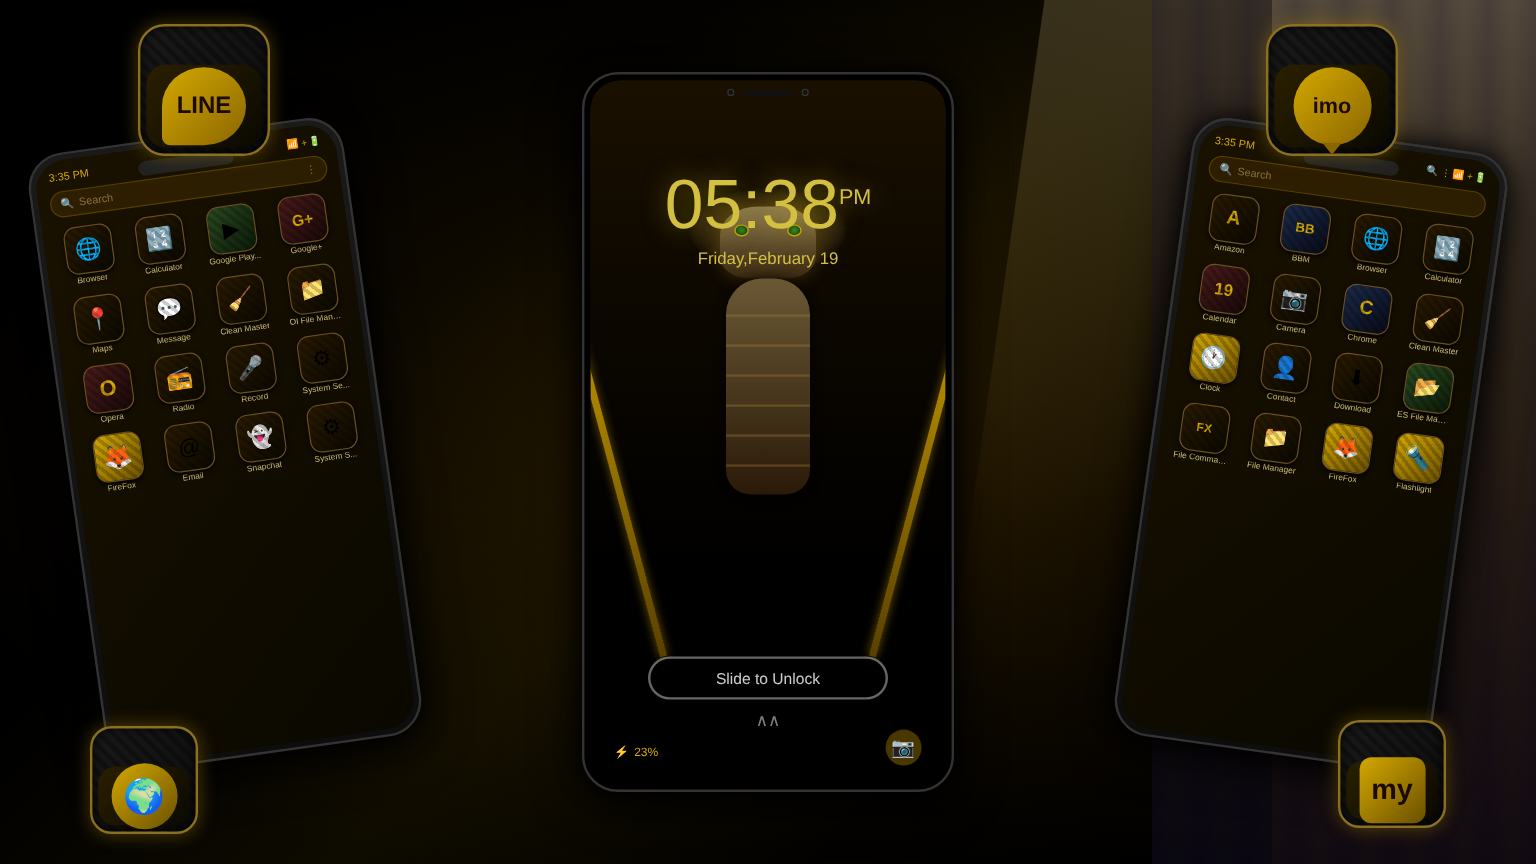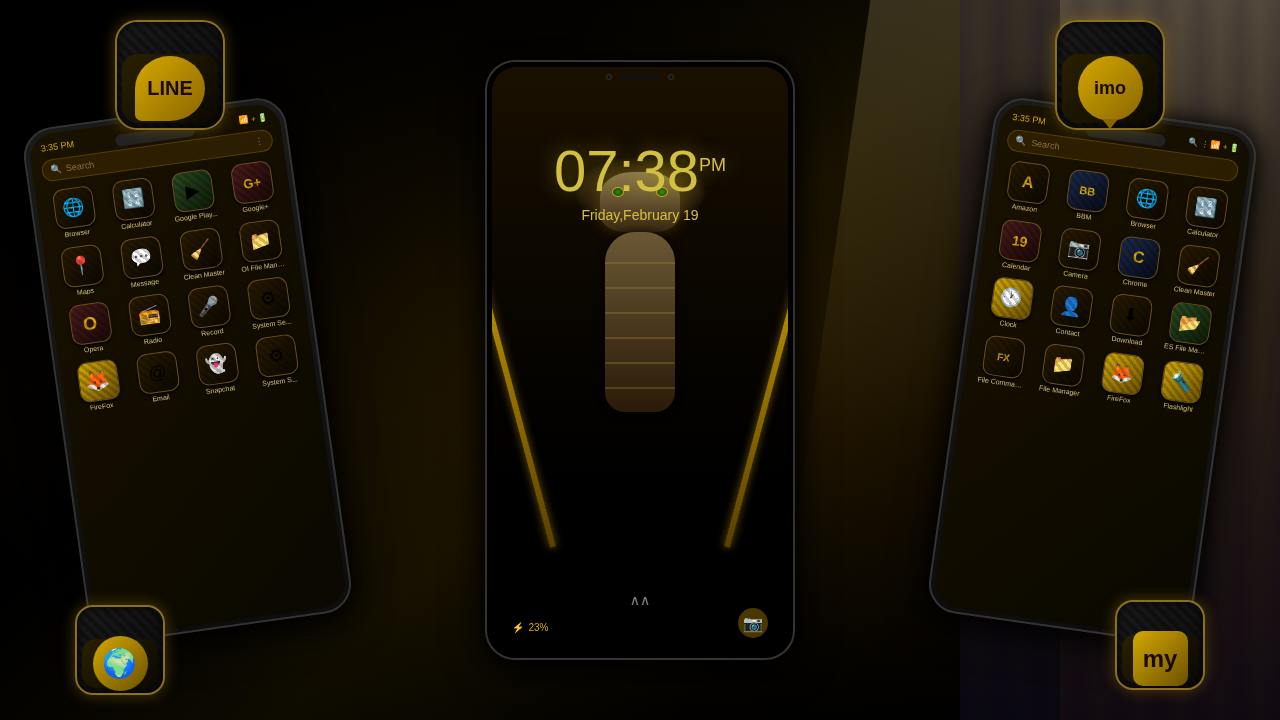--- a/index.html
+++ b/index.html
@@ -608,25 +608,28 @@
                 <div style="position:absolute;top:105px;left:0;right:0;height:2px;background:rgba(180,140,60,0.3);"></div>
                 <div style="position:absolute;top:130px;left:0;right:0;height:2px;background:rgba(180,140,60,0.3);"></div>
                 <div style="position:absolute;top:155px;left:0;right:0;height:2px;background:rgba(180,140,60,0.3);"></div>
               </div>
             </div>
           </div>
         </div>
       </div>
 
       <div class="lock-time">
-        <span>07:38</span><span class="lock-time-pm">PM</span>
+        <span>05:38</span><span class="lock-time-pm">PM</span>
       </div>
 
       <div class="lock-date">Friday,February 19</div>
 
+      <div class="slide-unlock">
+        <span>Slide to Unlock</span>
+      </div>
 
       <div class="lock-arrows">∧∧</div>
 
       <div class="lock-battery">
         <span>⚡</span>
           <span>23%</span>
       </div>
 
       <div class="lock-camera-btn">📷</div>
     </div>

